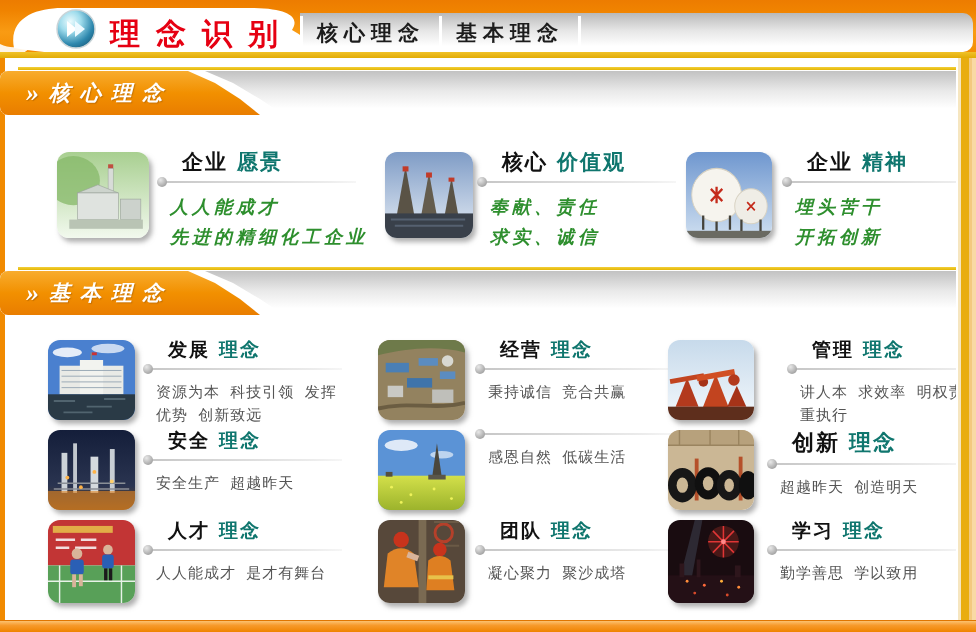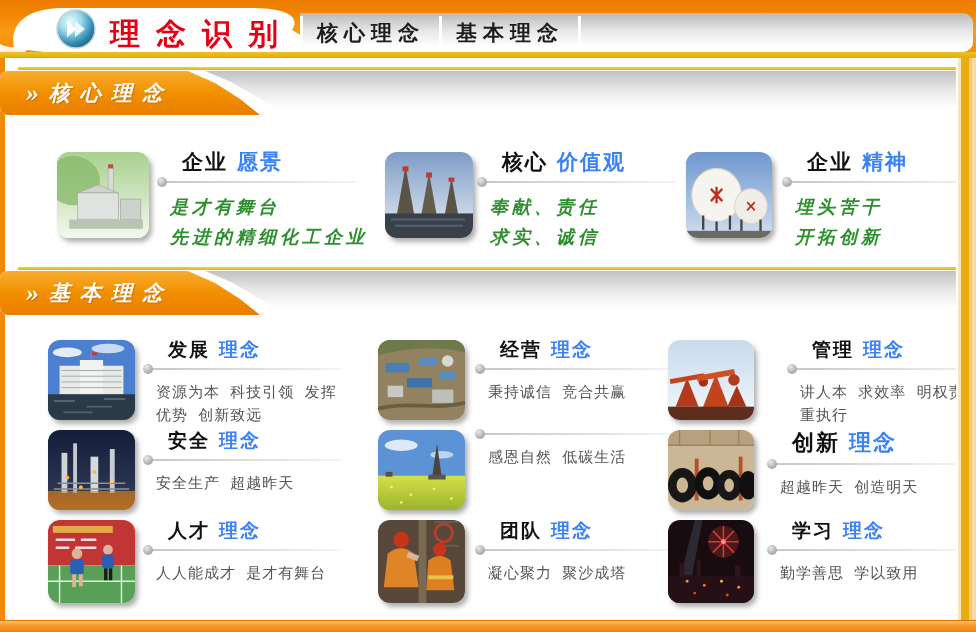--- a/index.html
+++ b/index.html
@@ -42,21 +42,21 @@
   .sbar .chev{font-size:26px;margin-right:12px;letter-spacing:-2px;text-shadow:1px 1px 1px rgba(160,90,0,.6);}
   .sbar .btxt{font-size:21px;letter-spacing:10px;text-shadow:1px 1px 1px rgba(160,90,0,.5);}
   
   .photo{position:absolute;border-radius:12px;overflow:hidden;background:#fff;
     box-shadow:3px 4px 5px rgba(110,110,110,.55);}
   .photo svg{display:block;width:100%;height:100%;}
   
   .txtblock{position:absolute;width:196px;}
   .ititle{padding-left:22px;font-family:"Liberation Serif",serif;font-weight:bold;font-size:21px;
     color:#111;white-space:nowrap;letter-spacing:2px;}
-  .ititle .accent{color:#3b82f6;margin-left:9px;}
+  .ititle .accent{color:#0f766e;margin-left:9px;}
   .divider{position:relative;height:2px;margin-top:5px;
     background:linear-gradient(90deg,#c6c6c6,#ececec 85%,#f6f6f6);}
   .divider .dot{position:absolute;left:-3px;top:-4px;width:10px;height:10px;border-radius:50%;
     background:radial-gradient(circle at 35% 30%,#e8e8e8,#a8a8a8 70%,#8f8f8f);}
   .green-lines{margin-top:9px;padding-left:10px;color:#2e8f2e;
     font-family:"Liberation Serif",serif;font-weight:bold;font-style:italic;
     font-size:18px;letter-spacing:4px;line-height:30px;white-space:nowrap;}
   .bdesc{margin-top:10px;padding-left:10px;color:#555;font-size:15px;letter-spacing:1px;
     line-height:23px;white-space:pre-wrap;}
 </style>
@@ -129,21 +129,21 @@
     </svg>
   </div>
   <div class="txtblock" style="left:160px;top:148px">
     <div class="ititle">
       <span>企业</span><span class="accent">愿景</span>
     </div>
     <div class="divider">
         <span class="dot"></span>
       </div>
     <div class="green-lines">
-      <div>是才有舞台</div>
+      <div>人人能成才</div>
       <div>先进的精细化工企业</div>
     </div>
   </div>
 
   <div class="photo" style="left:385px;top:152px;width:88px;height:86px">
     <svg viewBox="0 0 90 84" preserveAspectRatio="none">
       <defs>
           <linearGradient id="g2" x1="0" y1="0" x2="0" y2="1">
             <stop offset="0" stop-color="#7f9cc6"></stop>
             <stop offset="1" stop-color="#e6edf5"></stop>

